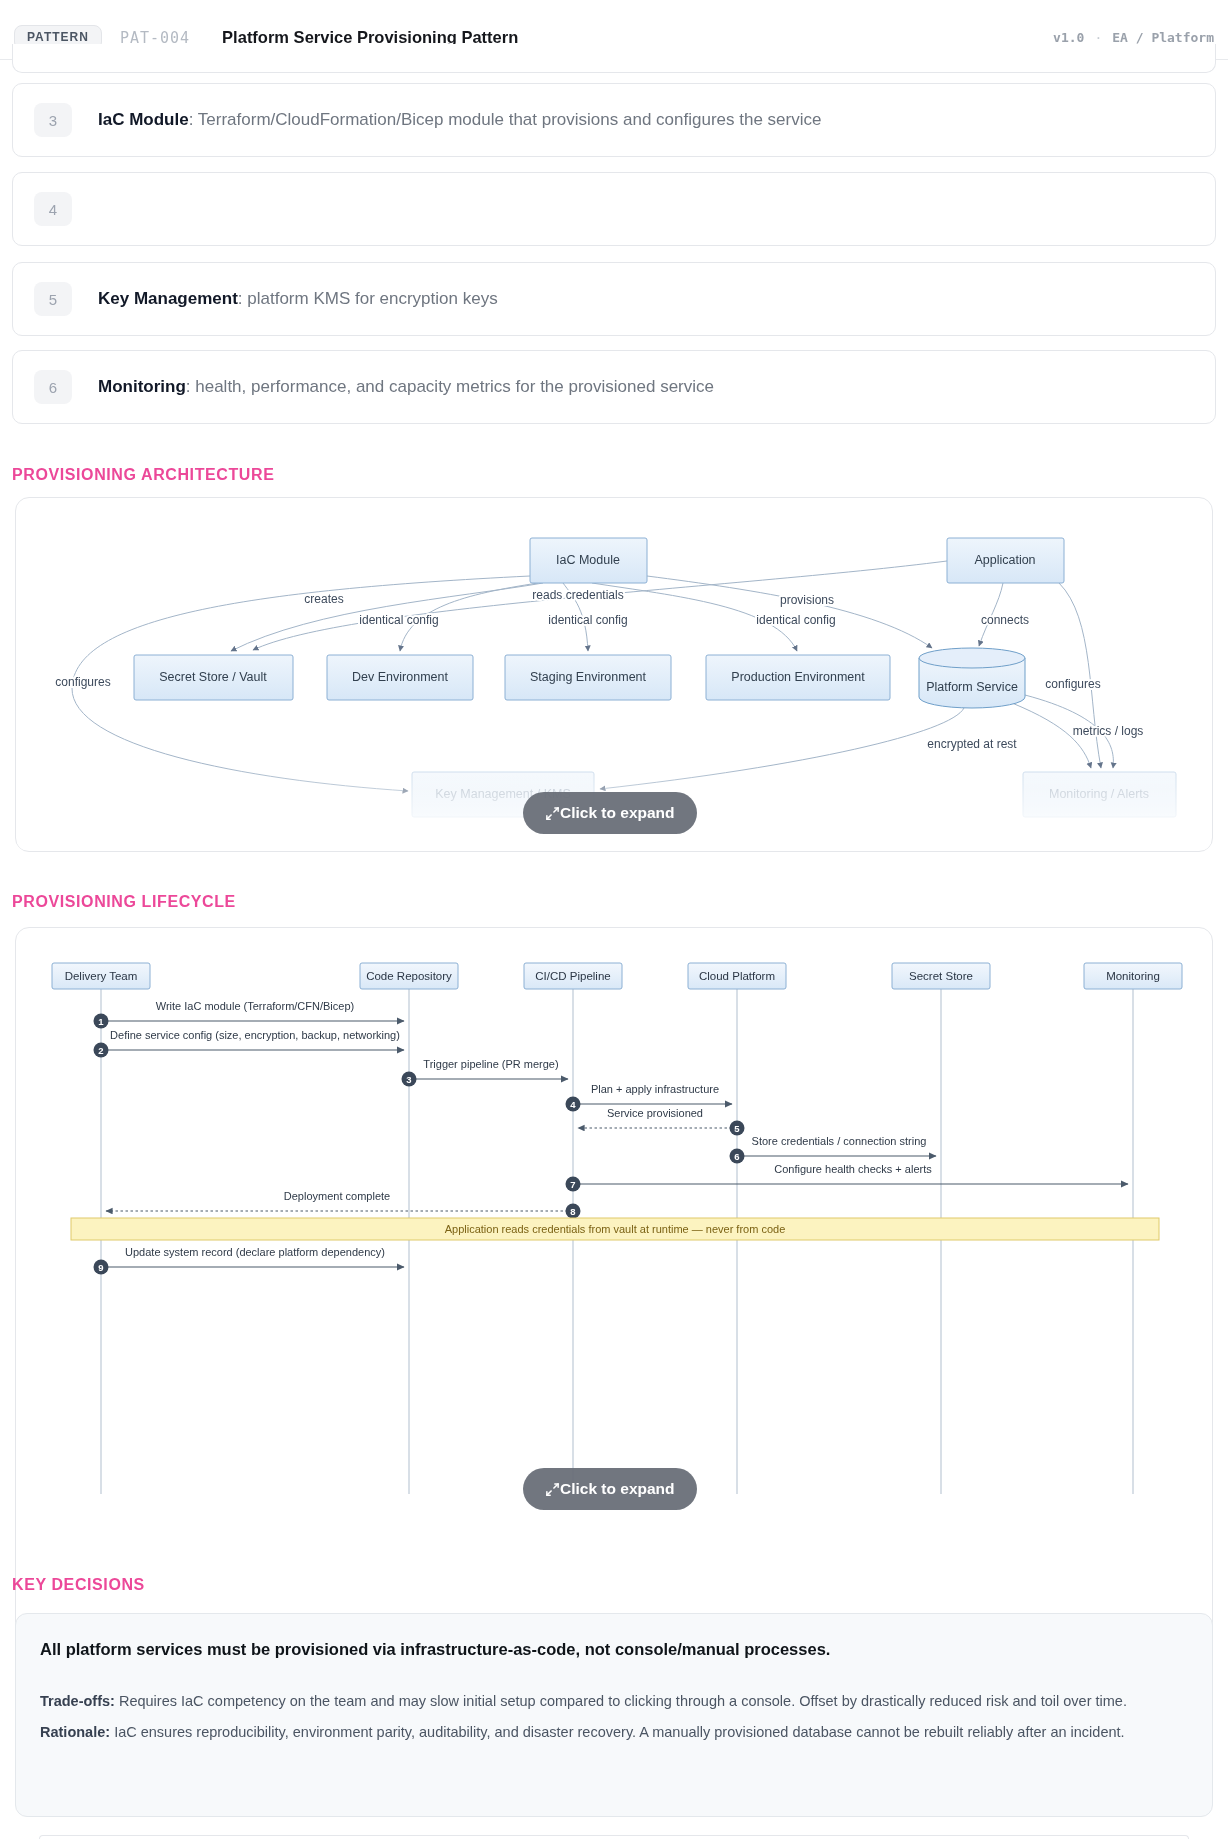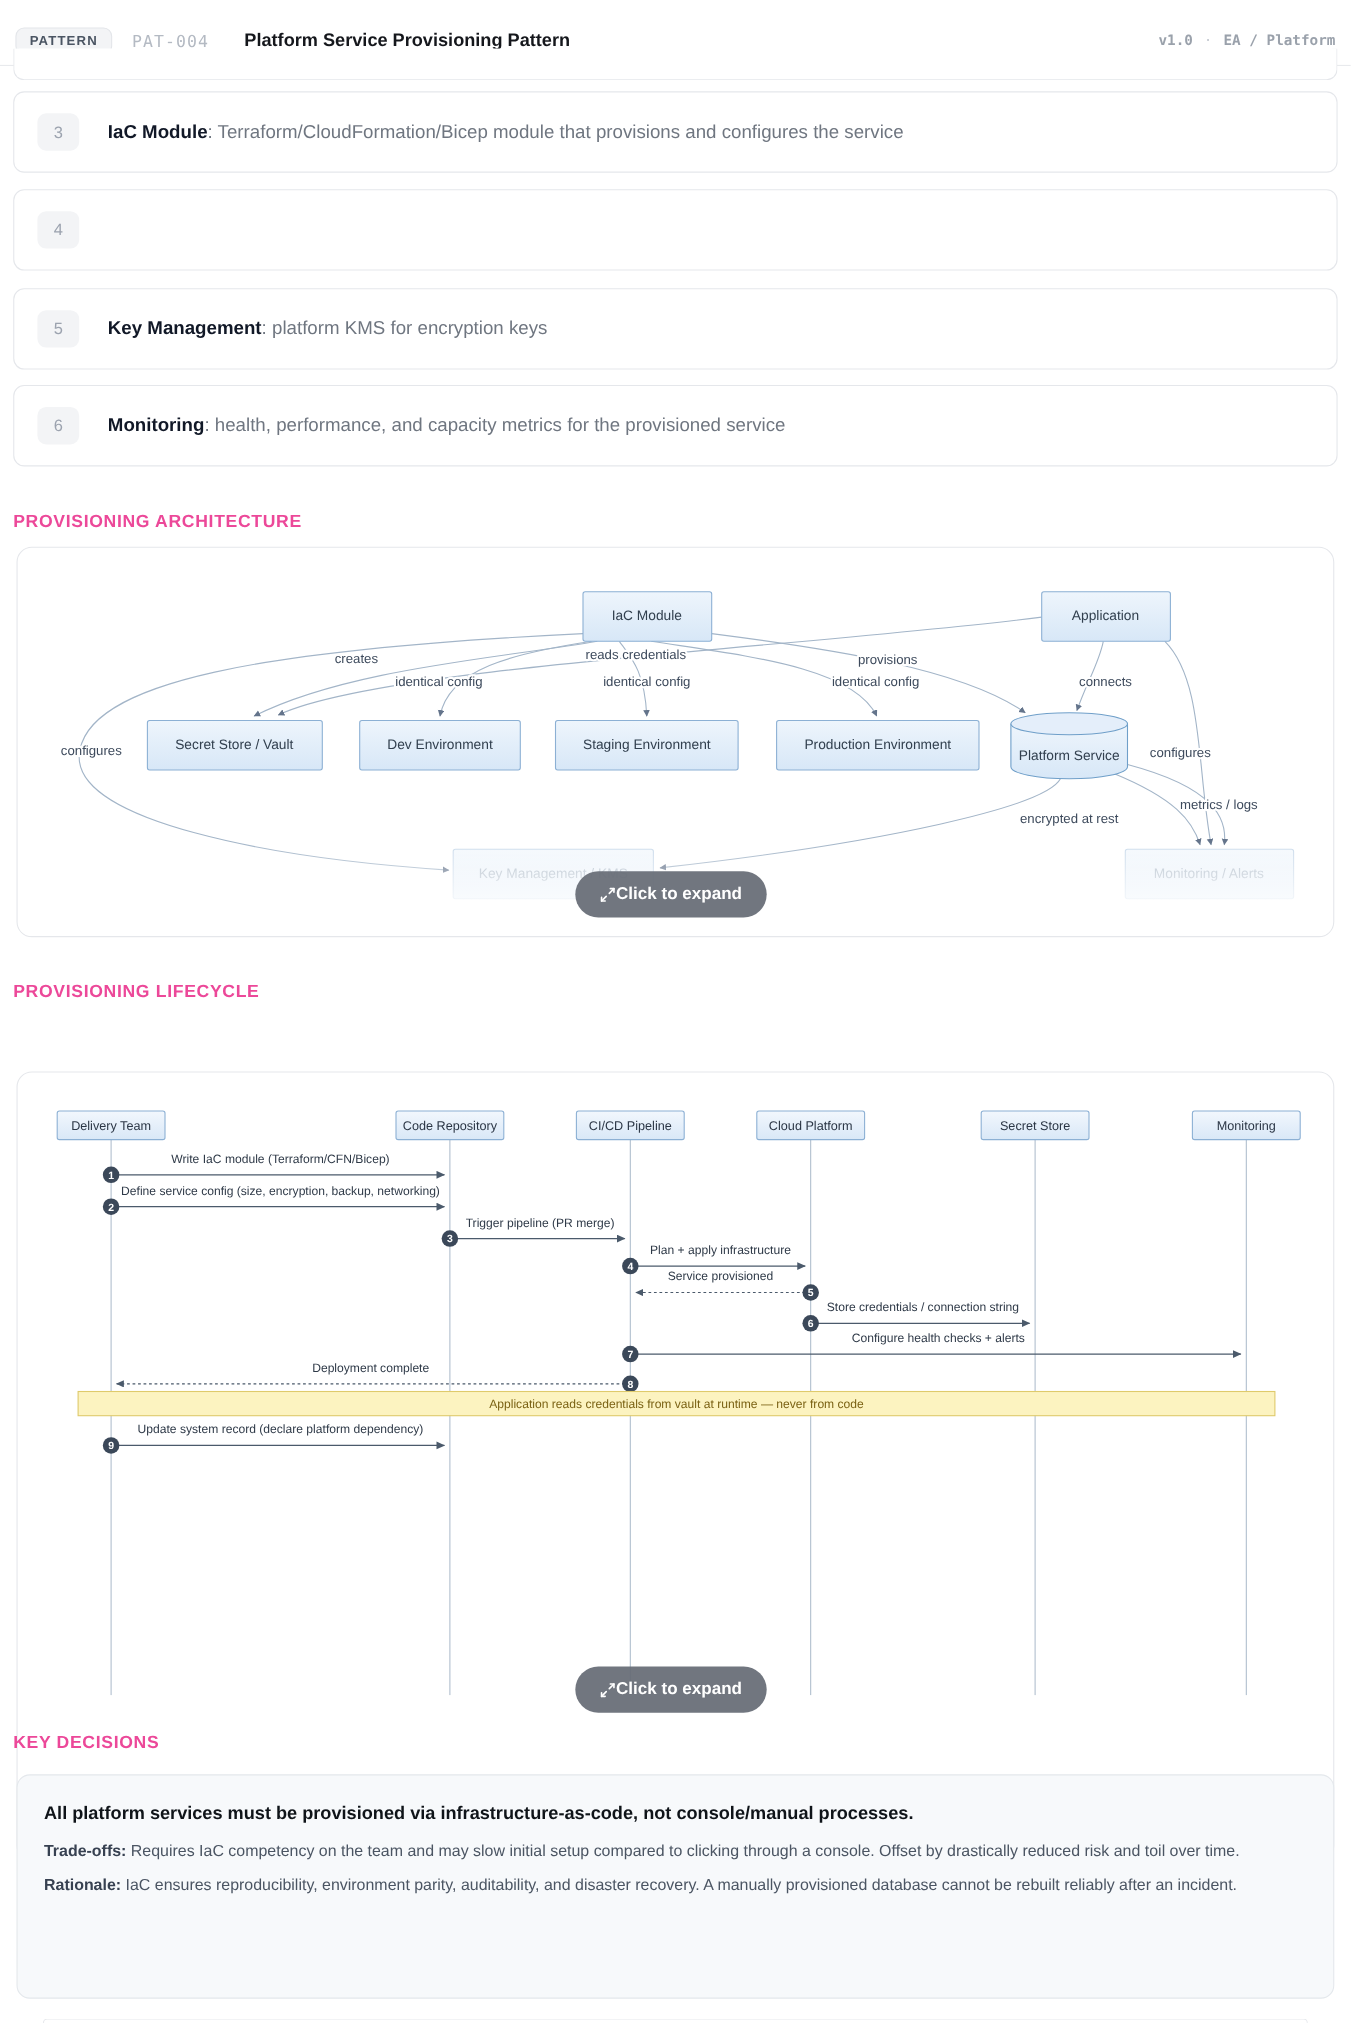--- a/index.html
+++ b/index.html
@@ -89,21 +89,21 @@
   .bnum   { font:bold 9.5px "Liberation Sans",sans-serif; fill:#fff; text-anchor:middle; }
   .ntext  { font:11px "Liberation Sans",sans-serif; fill:#7b6214; text-anchor:middle; }
   .faded-node .nlabel { fill:#8296ab; }
 
   
   .decisions-card {
     position:absolute; left:15px; top:1613px; width:1198px; height:204px;
     background:#f7f9fb; border:1px solid #e4e8ec; border-radius:12px;
     padding:26px 24px;
   }
-  .decisions-headline { font-size:16.5px; font-weight:700; color:#0f1419; margin-bottom:13px; }
+  .decisions-headline { font-size:16.5px; font-weight:700; color:#0f1419; margin-bottom:31px; }
   .decision-para { font-size:14.5px; color:#4b5563; line-height:1.55; margin-top:9px; }
   .decision-para b { color:#374151; }
 </style>
 </head>
 <body>
 
 <div class="topbar">
   <span class="pattern-badge">PATTERN</span>
   <span class="doc-id mono">PAT-004</span>
   <span class="page-title">Platform Service Provisioning Pattern</span>
@@ -225,21 +225,21 @@
         <path d="M6.5,9.5 L2,14"></path>
           <path d="M2,10.5 V14 H5.5"></path>
       </g>
     </svg>
     <span>Click to expand</span>
   </div>
 </div>
 
 <div class="section-label" style="top:893px">PROVISIONING LIFECYCLE</div>
 
-<div class="diagram-card" style="top:974px; height:718px">
+<div class="diagram-card" style="top:927px; height:718px">
   <svg class="diag" width="1198" height="601" viewBox="0 0 1198 601">
     <defs>
       <linearGradient id="pgrad" x1="0" y1="0" x2="0" y2="1">
         <stop offset="0" stop-color="#f2f7fd"></stop>
           <stop offset="1" stop-color="#d9e8f7"></stop>
       </linearGradient>
       <marker id="sah" markerWidth="8" markerHeight="8" refX="6" refY="3" orient="auto">
         <path d="M0,0 L6.5,3 L0,6 z" fill="#4b5a6b"></path>
       </marker>
     </defs>

